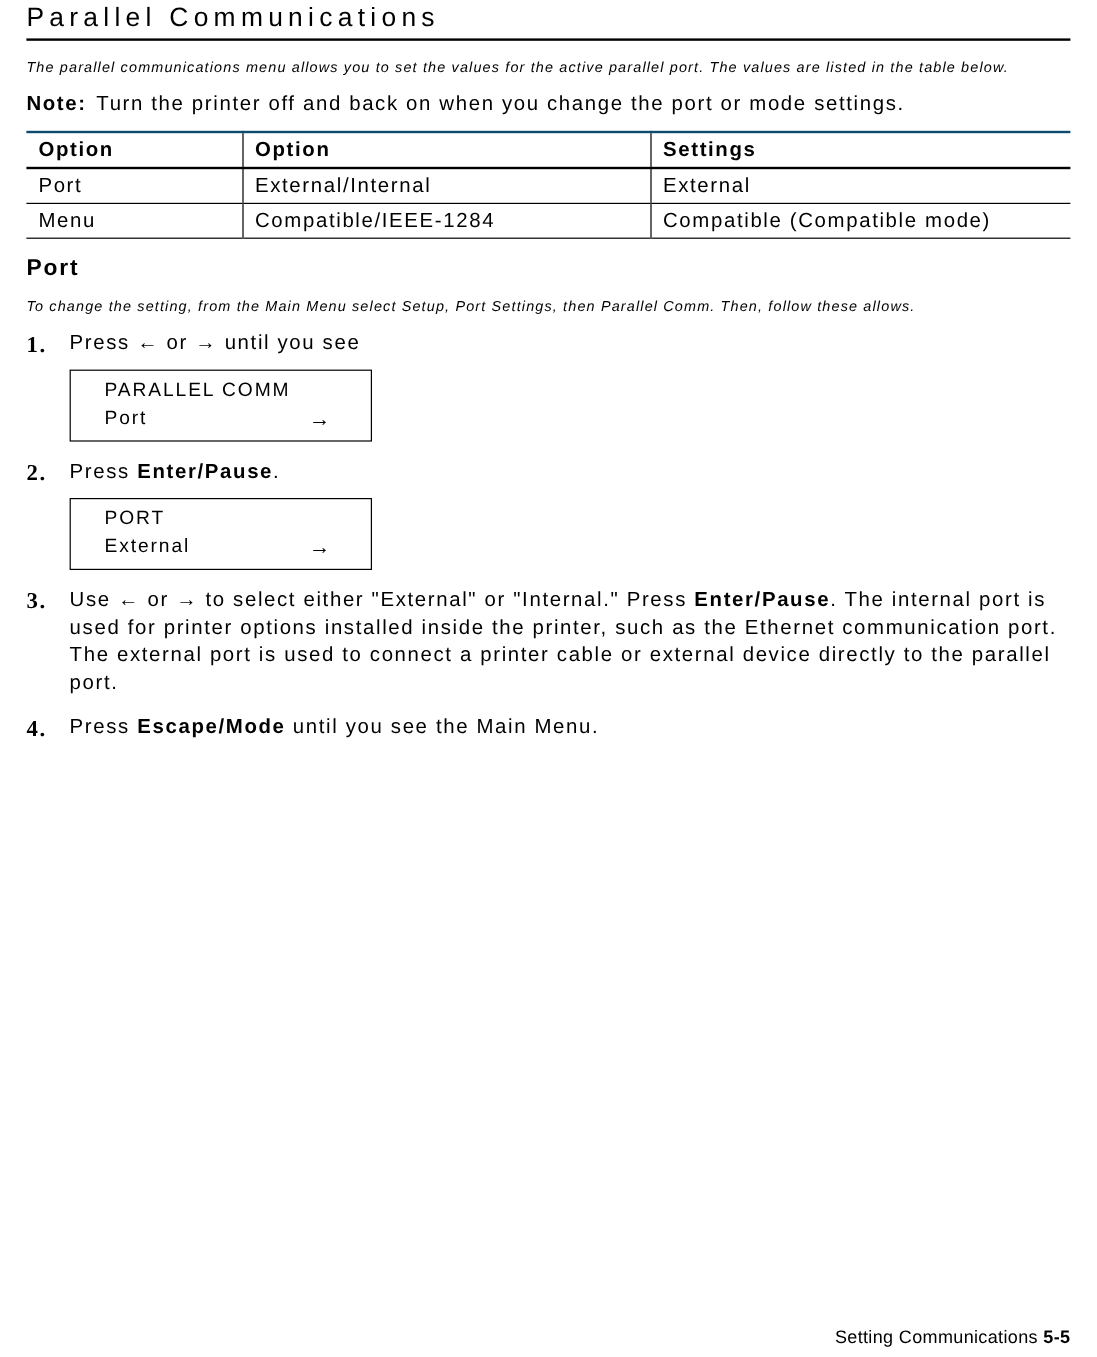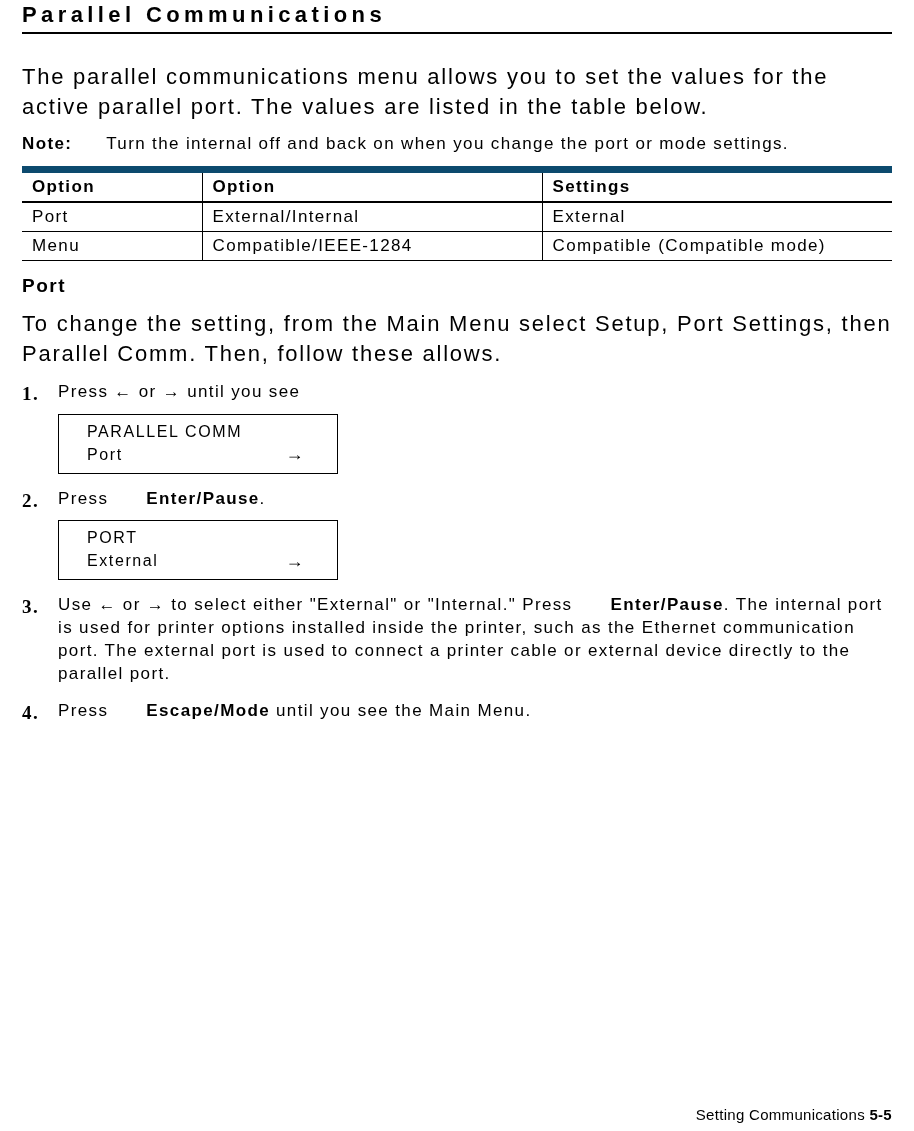--- a/index.html
+++ b/index.html
@@ -13,37 +13,38 @@
   .page {
     width: 914px;
     height: 1131px;
     box-sizing: border-box;
     padding: 0 22px 0 22px;
     position: relative;
   }
 
   .section-title {
     font-size: 22px;
-    font-weight: bold;
+    font-weight: normal;
     letter-spacing: 0.2em;
     padding: 2px 0 4px 0;
     border-bottom: 2px solid #000;
-    margin-bottom: 28px;
+    margin-bottom: 14px;
   }
 
   .para {
-    font-size: 22px;
+    font-size: 12px;
     line-height: 1.35;
     margin: 12px 0 12px 0;
     letter-spacing: 0.08em;
+    font-style: italic;
   }
 
   .note-row {
     display: flex;
-    gap: 34px;
+    gap: 8px;
     font-size: 17px;
     line-height: 1.35;
     margin: 10px 0 10px 0;
     letter-spacing: 0.08em;
   }
   .note-row .label {
     font-weight: bold;
     white-space: nowrap;
   }
 
@@ -52,21 +53,21 @@
     border-collapse: collapse;
     font-size: 17px;
     letter-spacing: 0.08em;
     margin: 4px 0 14px 0;
   }
   table.opts th, table.opts td {
     text-align: left;
     padding: 4px 8px 4px 10px;
   }
   table.opts thead tr {
-    border-top: 7px solid #0c4a6e;
+    border-top: 2px solid #0c4a6e;
     border-bottom: 2px solid #000;
   }
   table.opts tbody tr {
     border-bottom: 1px solid #000;
   }
   table.opts th {
     font-weight: bold;
   }
   table.opts td + td, table.opts th + th {
     border-left: 1px solid #000;
@@ -101,39 +102,39 @@
     position: absolute;
     left: 0;
     top: 0;
     font-weight: bold;
     font-family: "Times New Roman", Times, serif;
     font-size: 19px;
   }
 
   .lcd {
     border: 1px solid #000;
-    width: 280px;
+    width: 252px;
     margin: 10px 0 4px 0;
     padding: 6px 14px 6px 28px;
     box-sizing: border-box;
     font-size: 16px;
     letter-spacing: 0.1em;
   }
   .lcd-row2 {
     display: flex;
     justify-content: space-between;
     align-items: center;
   }
   .lcd-row2 .arrow {
     font-weight: bold;
     font-size: 18px;
     padding-right: 18px;
   }
 
-  .b { font-weight: bold; margin-left: 32px; }
+  .b { font-weight: bold; }
 
   .arrow-inline {
     font-weight: bold;
     display: inline-block;
   }
 
   .footer {
     position: absolute;
     bottom: 8px;
     right: 22px;
@@ -146,21 +147,21 @@
 <body>
 
 <div class="page">
 
   <div class="section-title">Parallel Communications</div>
 
   <div class="para">The parallel communications menu allows you to set the values for the active parallel port.  The values are listed in the table below.</div>
 
   <div class="note-row">
     <div class="label">Note:</div>
-    <div>Turn the internal off and back on when you change the port or mode settings.</div>
+    <div>Turn the printer off and back on when you change the port or mode settings.</div>
   </div>
 
   <table class="opts">
     <colgroup>
         <col class="c1">
         <col class="c2">
         <col>
       </colgroup>
     <thead>
       <tr>

